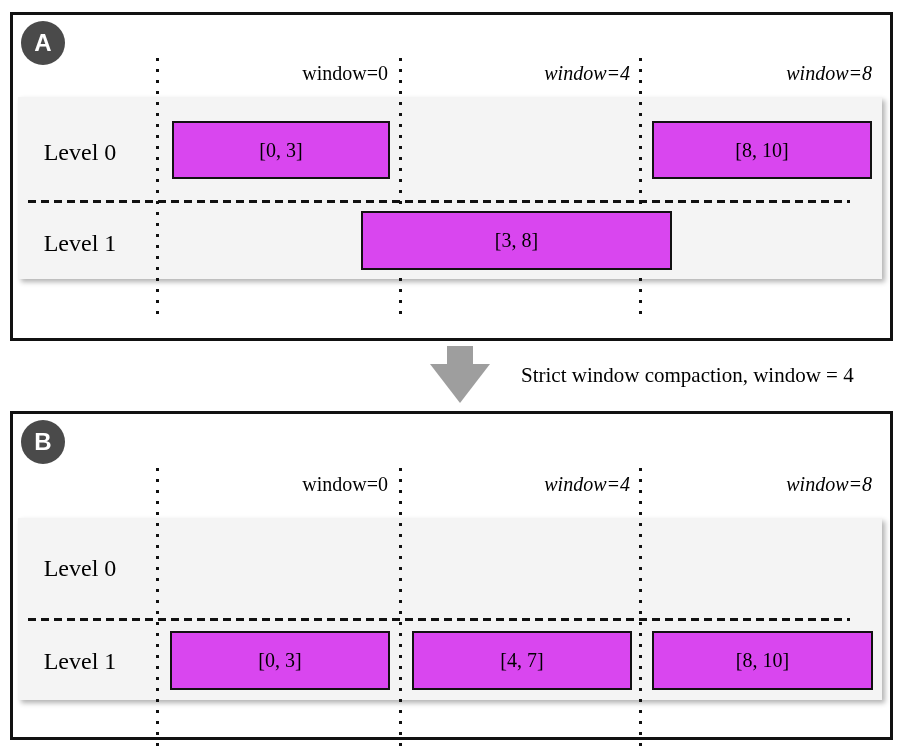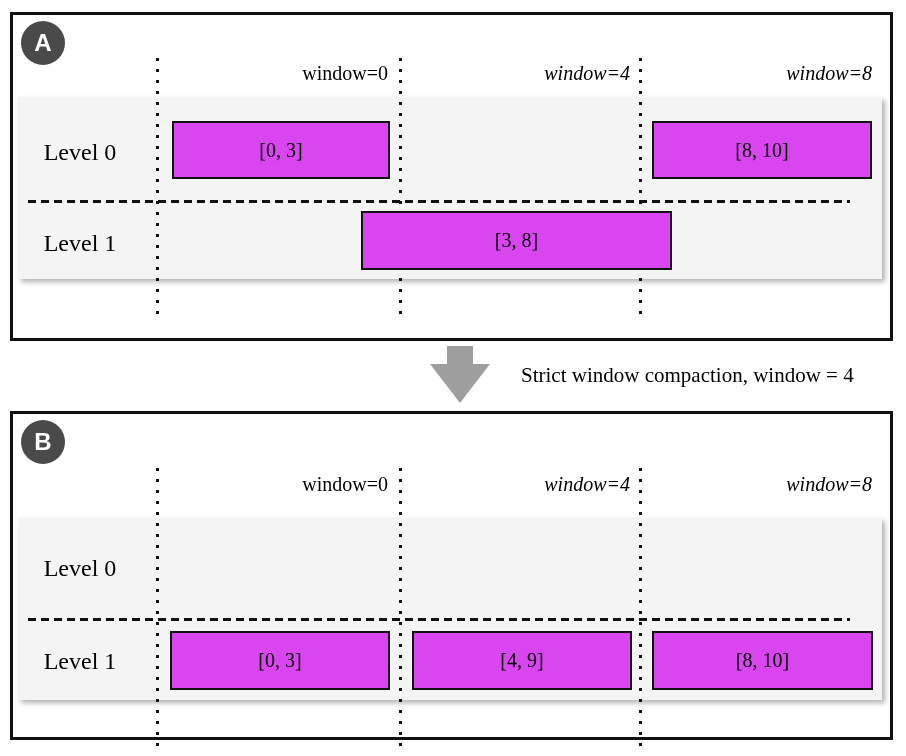--- a/index.html
+++ b/index.html
@@ -94,17 +94,17 @@
     <div class="dotted-v dv-2"></div>
 
     <div class="win-label wl-0">window=0</div>
     <div class="win-label wl-1">window=4</div>
     <div class="win-label wl-2">window=8</div>
 
     <div class="lvl-label" style="top:141px">Level 0</div>
     <div class="lvl-label" style="top:234px">Level 1</div>
 
     <div class="run" style="left:157px; top:217px; width:220px; height:59px">[0, 3]</div>
-    <div class="run" style="left:399px; top:217px; width:220px; height:59px">[4, 9]</div>
+    <div class="run" style="left:399px; top:217px; width:220px; height:59px">[4, 7]</div>
     <div class="run" style="left:639px; top:217px; width:221px; height:59px">[8, 10]</div>
   </section>
 
 </div>
 
 </body></html>

